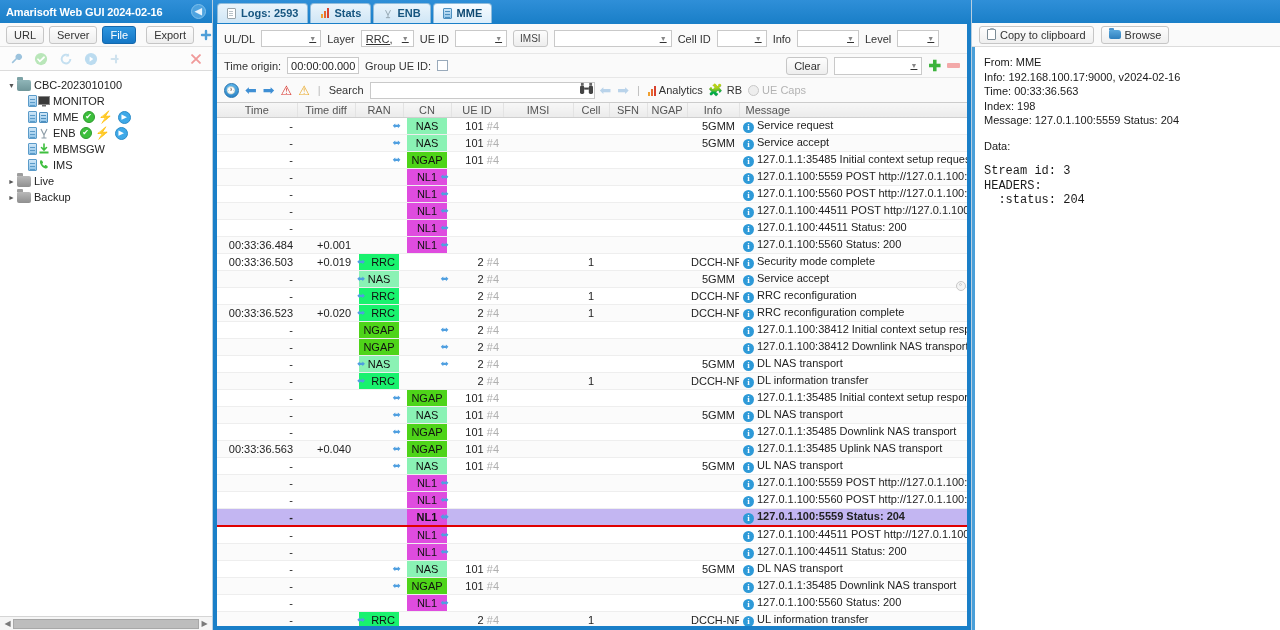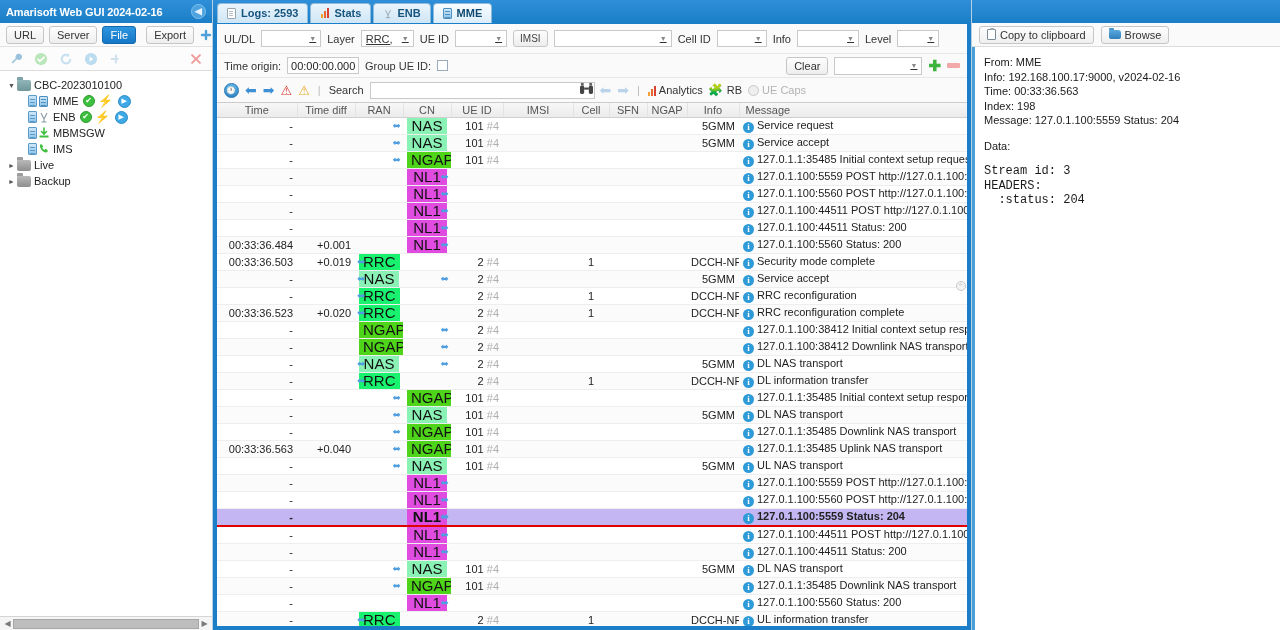--- a/index.html
+++ b/index.html
@@ -246,21 +246,21 @@
   td.c-time { text-align: right; padding-right: 7px; }
   td.c-diff { text-align: right; padding-right: 5px; color:#222; }
   td.c-ran, td.c-cn { text-align: center; padding: 0; position: relative; }
   td.c-ueid { text-align: right; padding-right: 18px; color:#333; }
   td.c-cell, td.c-sfn, td.c-rnti { text-align: center; }
   td.c-info { text-align: right; padding-right: 5px; color:#333; }
   td.c-msg { text-align: left; padding-left: 4px; }
   .ue-sub { color: #b0b0b0; }
   .proto {
     display: inline-block; min-width: 40px;
-    padding: 1px 4px; font-size: 15px; color: #111;
+    padding: 1px 4px; font-size: 11px; color: #111;
     text-align: center; line-height: 14px;
   }
   .p-rrc { background: #19f26e; text-align: right; }
   .p-nas { background: #8af2b4; }
   .p-ngap { background: #4ed419; }
   .p-nl1 { background: #df4cdf; }
   .dir {
     color: #4f9fe0; font-size: 10px; line-height: 1;
     display: inline-block;
   }
@@ -374,20 +374,30 @@
     </div>
 
     <div class="tree">
 
       <div class="tnode">
         <span class="twist">▼</span>
         <span class="folder teal"></span>
         <span class="tlabel">CBC-2023010100</span>
       </div>
 
+      <div class="tnode indent">
+        <span class="srv"></span>
+        <span class="mini">
+          <svg width="12" height="11" viewBox="0 0 12 11">
+              <rect x="0.5" y="0.5" width="11" height="8" fill="#3a3a3a" stroke="#888"></rect>
+              <rect x="4" y="9" width="4" height="1.5" fill="#6b6b6b"></rect>
+            </svg>
+        </span>
+        <span class="tlabel">MONITOR</span>
+      </div>
 
       <div class="tnode indent">
         <span class="srv"></span>
         <span class="mini">
           <span class="db-ico"></span>
         </span>
         <span class="tlabel">MME</span>
         <span class="badge-ico">
             <span class="chk-green">✔</span>
           </span>

